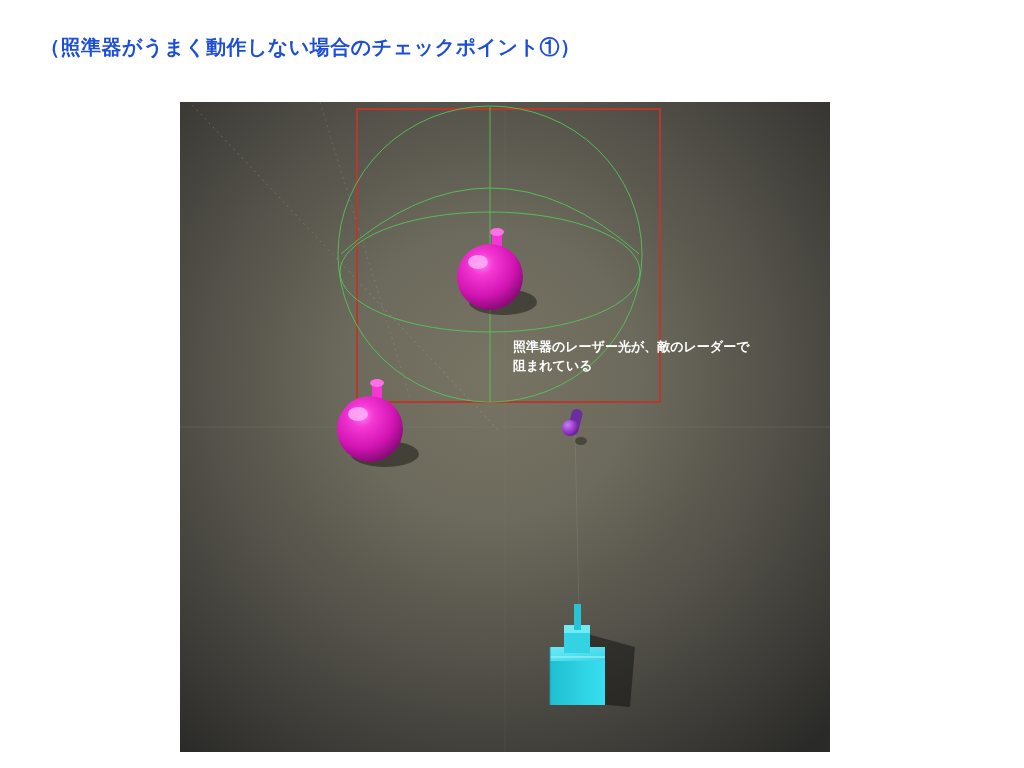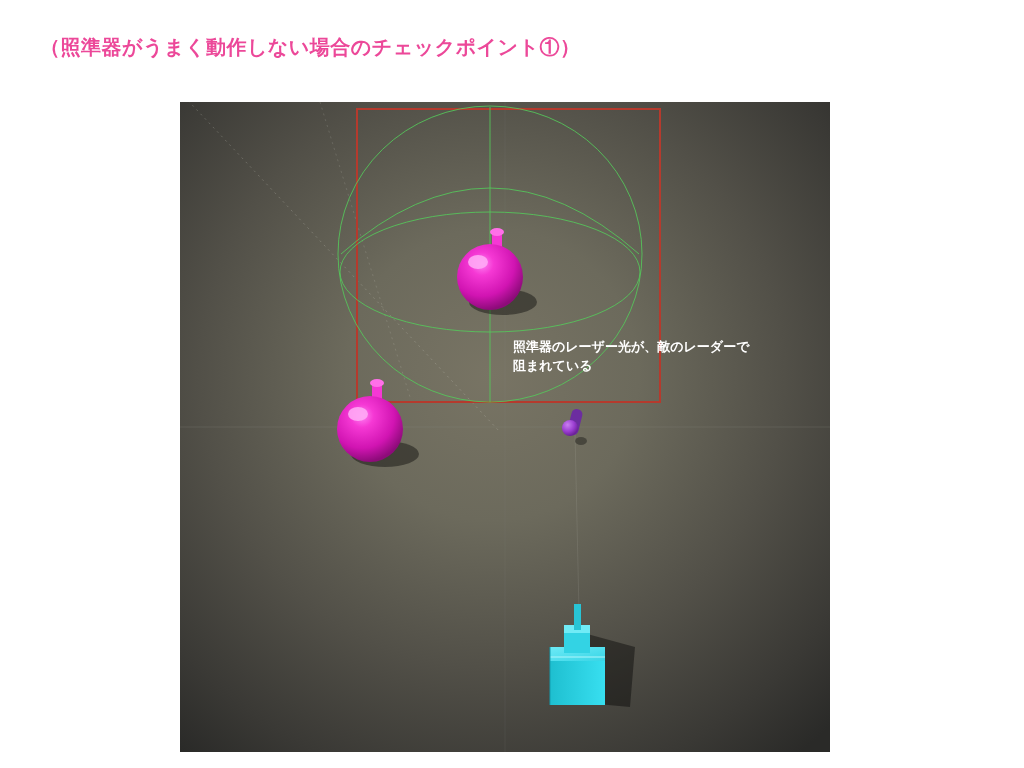--- a/index.html
+++ b/index.html
@@ -15,21 +15,21 @@
     position: relative;
     width: 1024px;
     height: 768px;
   }
   .title {
     position: absolute;
     top: 34px;
     left: 40px;
     font-size: 20px;
     font-weight: 700;
-    color: #ec4899;
+    color: #1d4ed8;
     letter-spacing: 0.5px;
   }
   .viewport {
     position: absolute;
     left: 180px;
     top: 102px;
     width: 650px;
     height: 650px;
     overflow: hidden;
     background: #86efac; 

